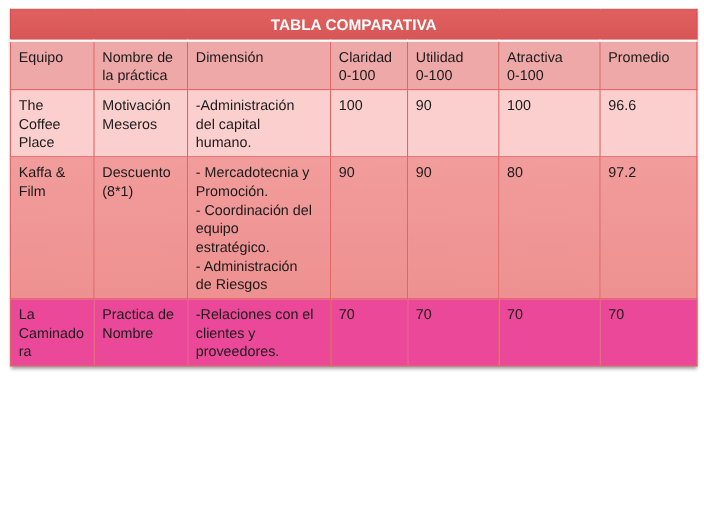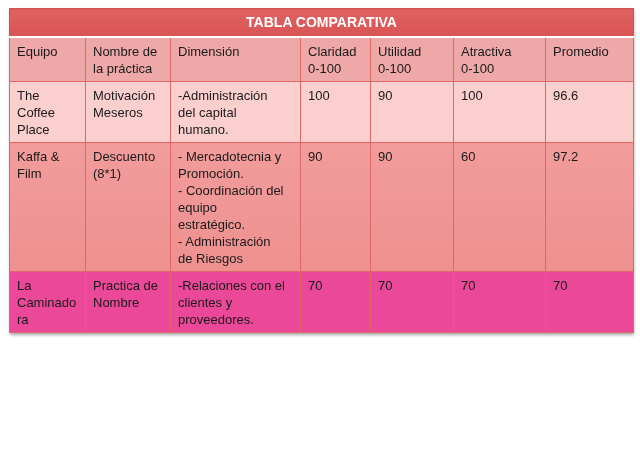--- a/index.html
+++ b/index.html
@@ -119,21 +119,21 @@
           <span class="line">- Mercadotecnia y</span>
           <span class="line">Promoción.</span>
           <span class="line">- Coordinación del</span>
           <span class="line">equipo</span>
           <span class="line">estratégico.</span>
           <span class="line">- Administración</span>
           <span class="line">de Riesgos</span>
         </td>
         <td>90</td>
         <td>90</td>
-        <td>60</td>
+        <td>80</td>
         <td>97.2</td>
       </tr>
       <tr class="row-4">
         <td>
             <span class="line">La</span>
             <span class="line">Caminado</span>
             <span class="line">ra</span>
           </td>
         <td>
             <span class="line">Practica de</span>

